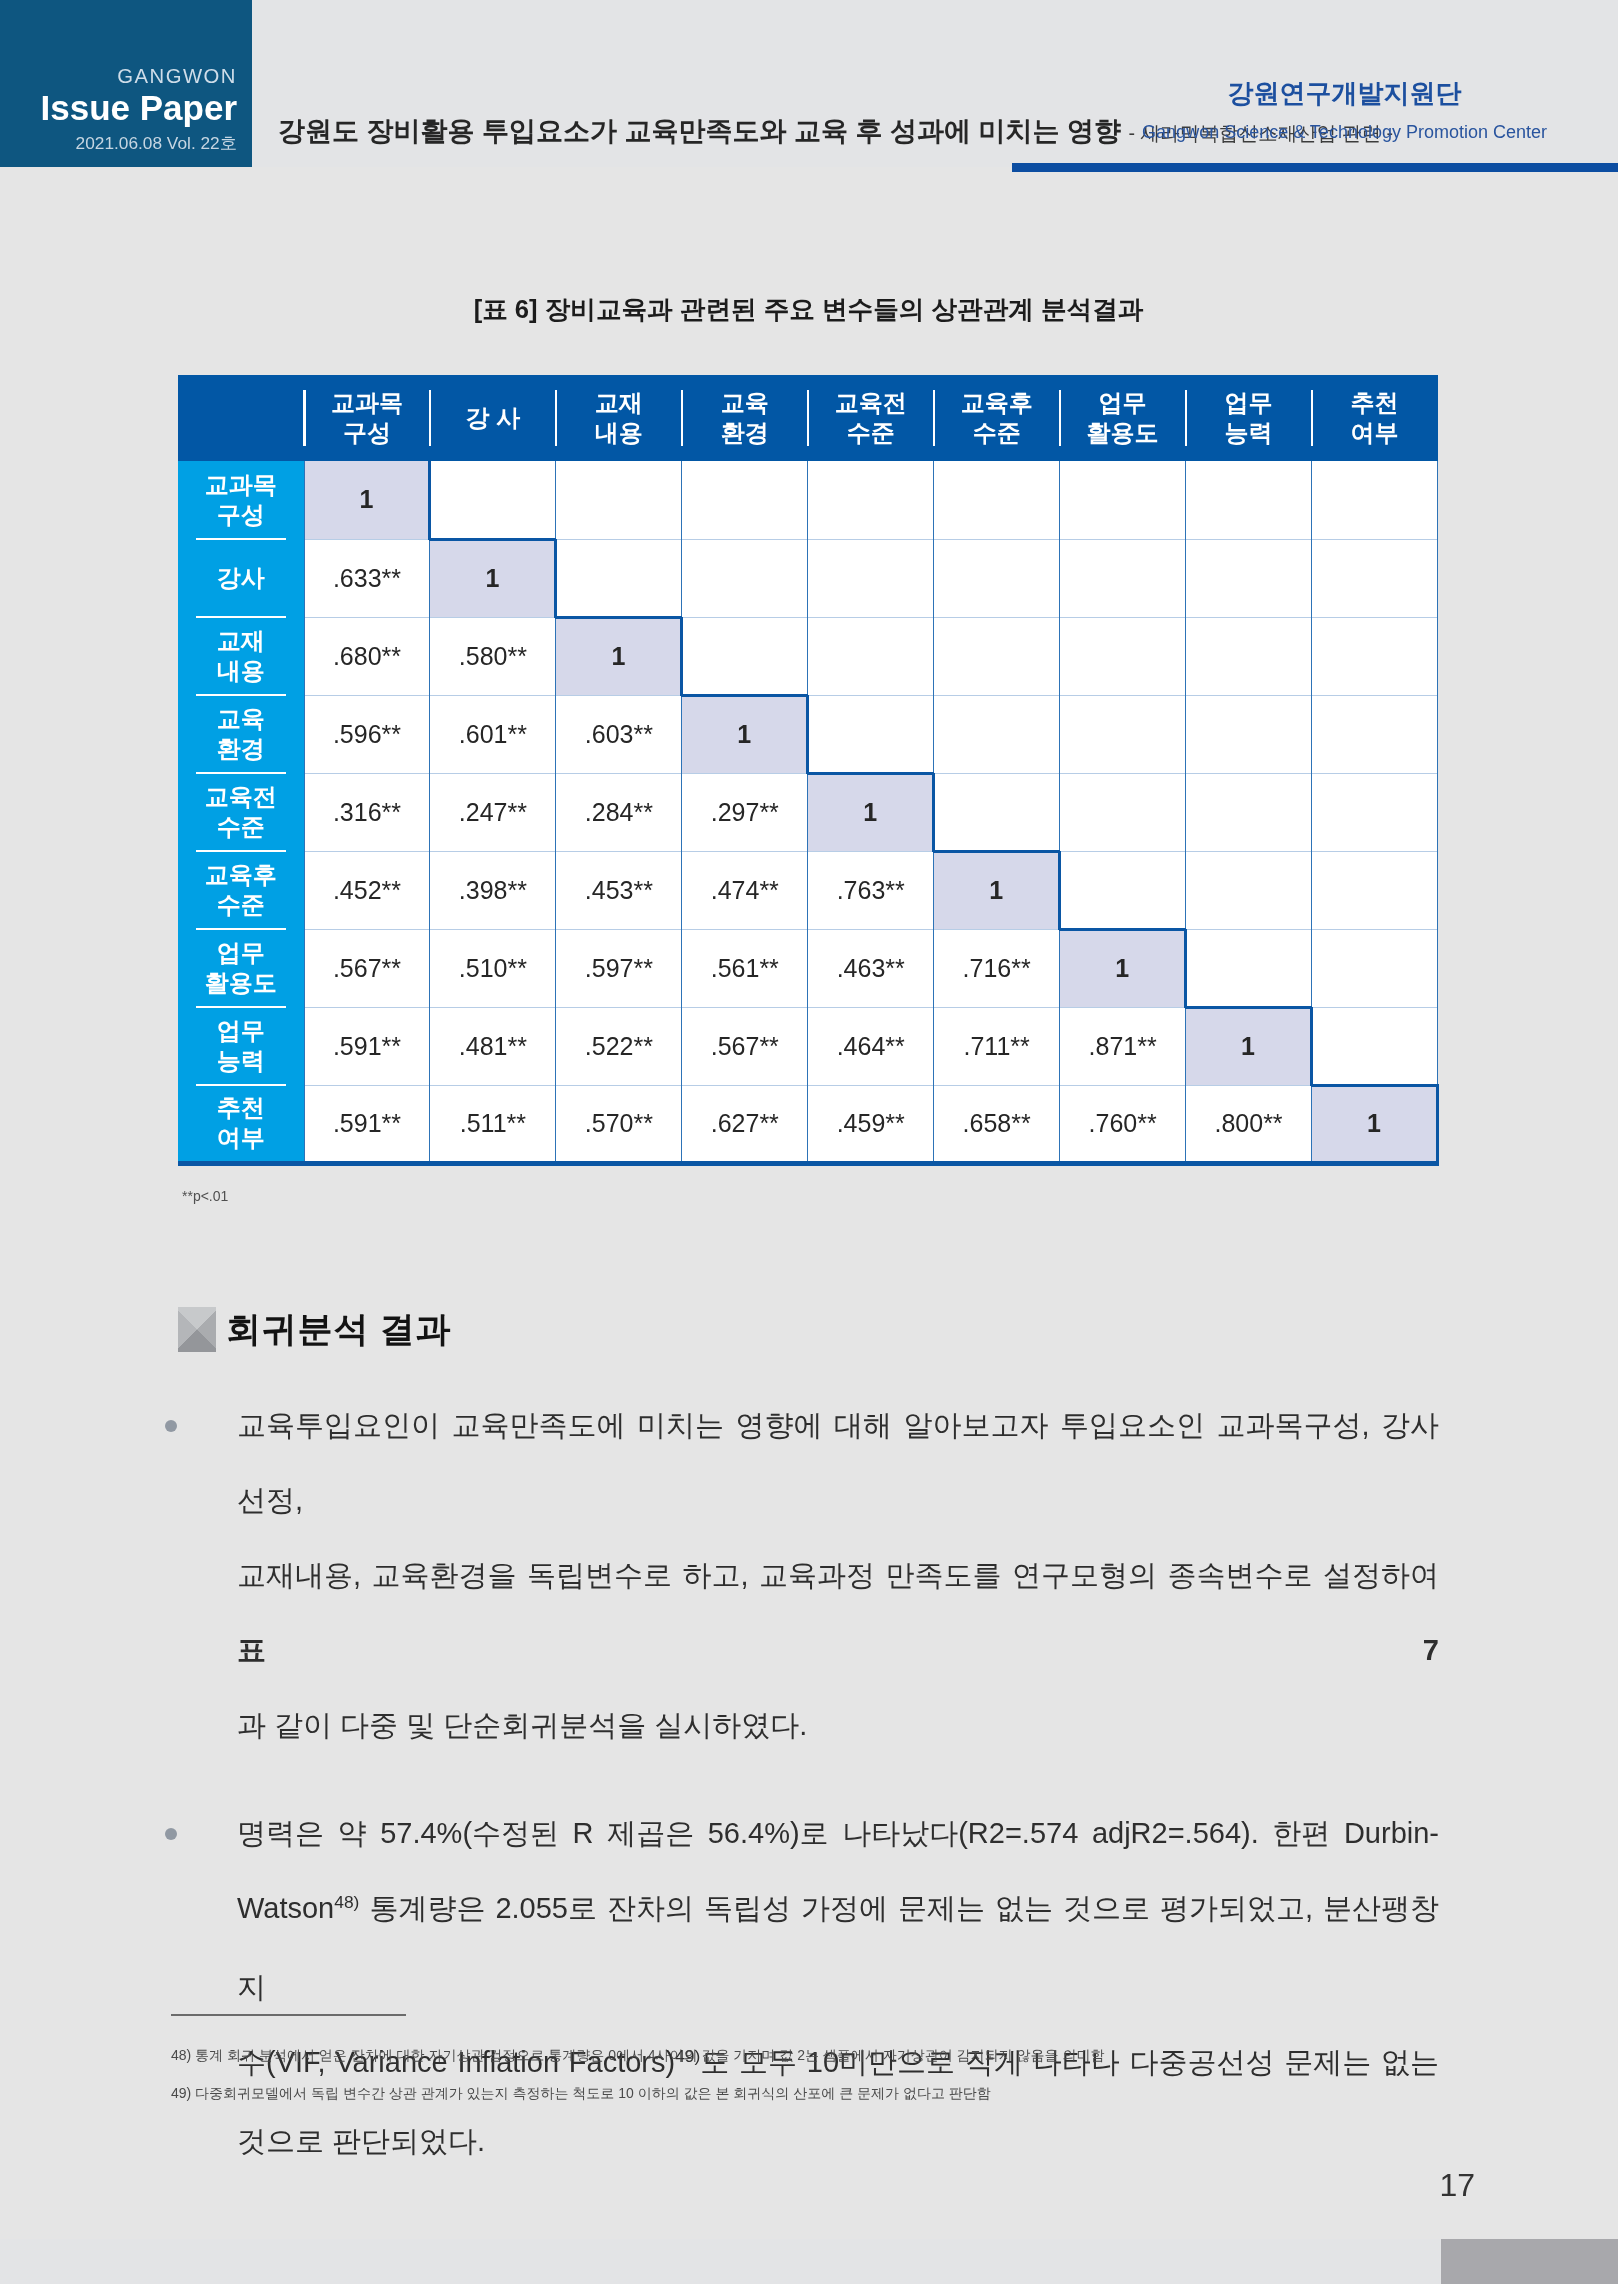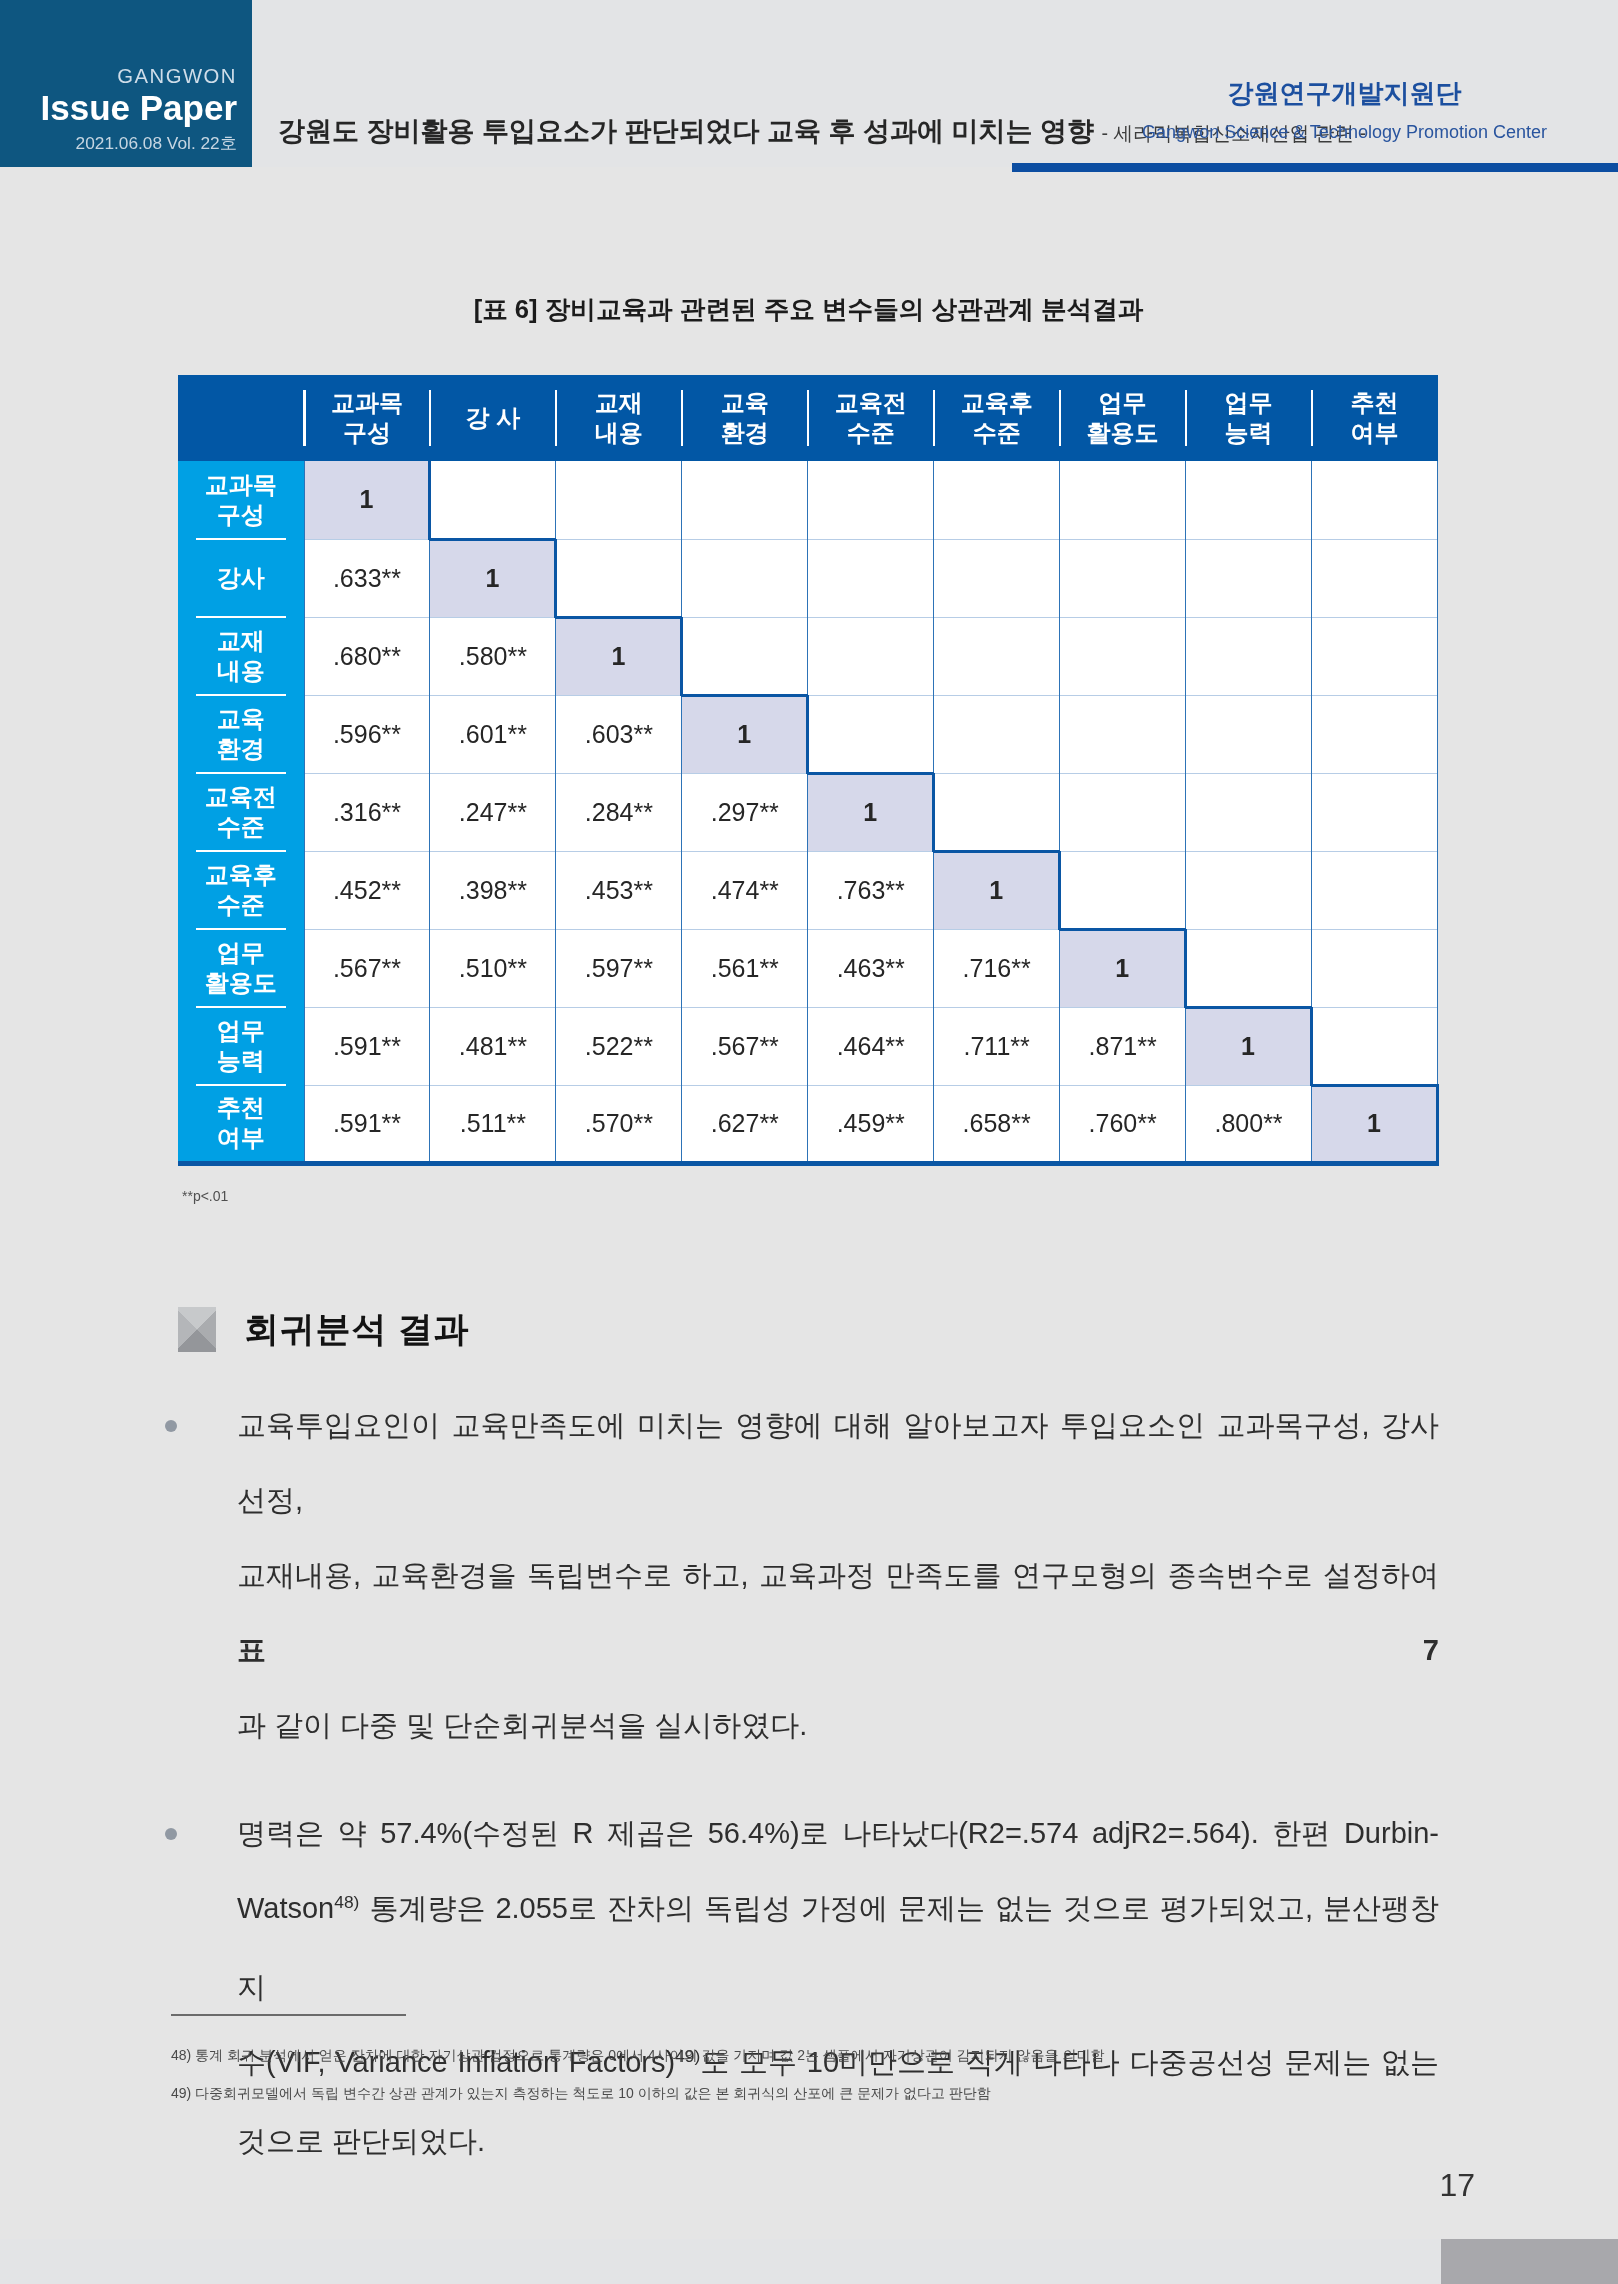--- a/index.html
+++ b/index.html
@@ -41,21 +41,21 @@
   .corr tbody td { border-left:1.5px solid #2d73b7; border-top:1.5px solid #b7cde6;
                    font-size:25px; color:#262626; background:#ffffff; }
   .corr tbody td:last-child { border-right:1.5px solid #2d73b7; }
   .corr tbody tr.r0 td { border-top:none; }
   .corr tbody td.diag { background:#d6d8ea; font-weight:bold; border-top:3.8px solid #0a56a4; border-right:3.8px solid #0a56a4; }
   .corr tbody tr.r0 td.diag { border-top:none; }
   .corr tbody tr.rlast td, .corr tbody tr.rlast th { border-bottom:5.3px solid #0a56a4; }
   .table-note { position:absolute; top:1188px; left:182px; font-size:14px; color:#4f4f4f; }
 
   
-  .section-head { position:absolute; top:1306px; left:178px; display:flex; align-items:center; gap:28px; }
+  .section-head { position:absolute; top:1306px; left:178px; display:flex; align-items:center; gap:10px; }
   .section-icon { width:38px; height:45px;
     background:conic-gradient(from -45deg at 50% 50%, #c7c9cb 0 90deg, #aaacaf 90deg 180deg, #94969a 180deg 270deg, #b4b6b9 270deg 360deg); }
   .section-title { font-size:35px; font-weight:bold; color:#131313; letter-spacing:0.8px; }
 
   
   .bullets { position:absolute; top:1388px; left:178px; width:1261px; }
   .bullet { position:relative; padding-left:59px; margin-bottom:33px; }
   .bullet-dot { position:absolute; left:-13.5px; top:32px; width:12px; height:12px; border-radius:50%; background:#9199a3; }
   .line { font-size:29px; line-height:75px; color:#2e2e2e; text-align:justify; text-align-last:justify; white-space:normal; }
   .line.plain { text-align-last:left; }
@@ -77,21 +77,21 @@
 
 <div class="page">
 
   <div class="masthead">
     <div class="brand-box">
       <div class="brand-top">GANGWON</div>
       <div class="brand-main">Issue Paper</div>
       <div class="brand-date">2021.06.08  Vol. 22호</div>
     </div>
     <div class="doc-title-wrap">
-      <span class="doc-title">강원도 장비활용 투입요소가 판단되었다 교육 후 성과에 미치는 영향</span><span class="doc-subtitle">- 세라믹복합신소재산업 관련 -</span>
+      <span class="doc-title">강원도 장비활용 투입요소가 교육만족도와 교육 후 성과에 미치는 영향</span><span class="doc-subtitle">- 세라믹복합신소재산업 관련 -</span>
     </div>
     <div class="org-wrap">
       <div class="org-name">강원연구개발지원단</div>
       <div class="org-en">Gangwon Science &amp; Technology Promotion Center</div>
     </div>
     <div class="org-bar"></div>
   </div>
 
   <div class="table-title">[표 6] 장비교육과 관련된 주요 변수들의 상관관계 분석결과</div>
   <div class="table-wrap">

